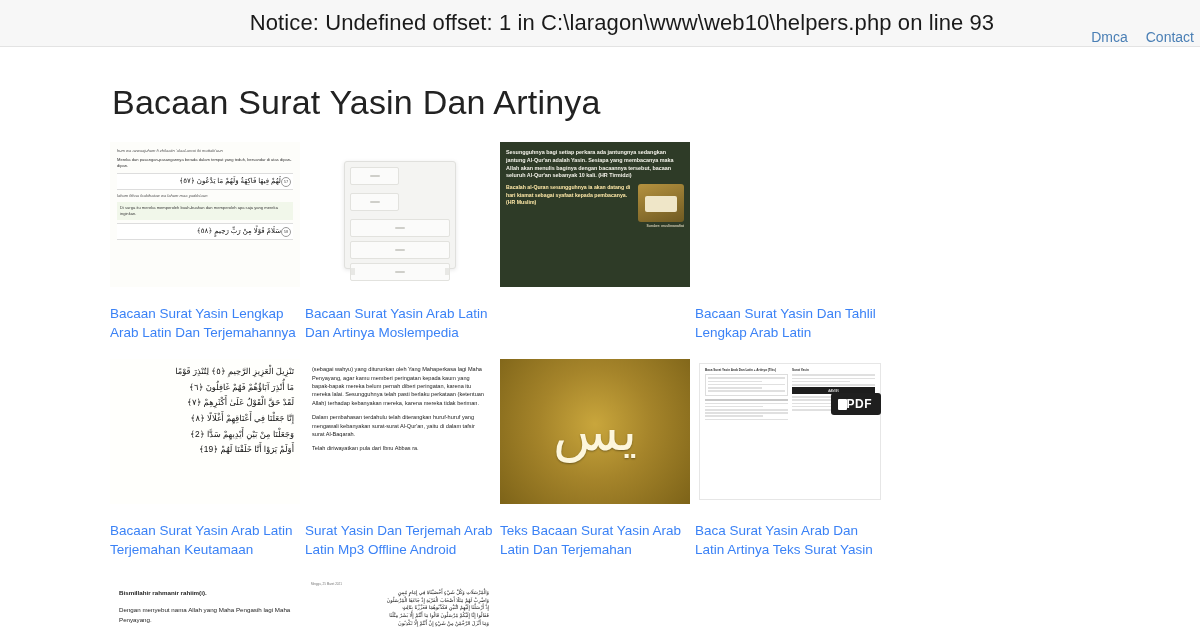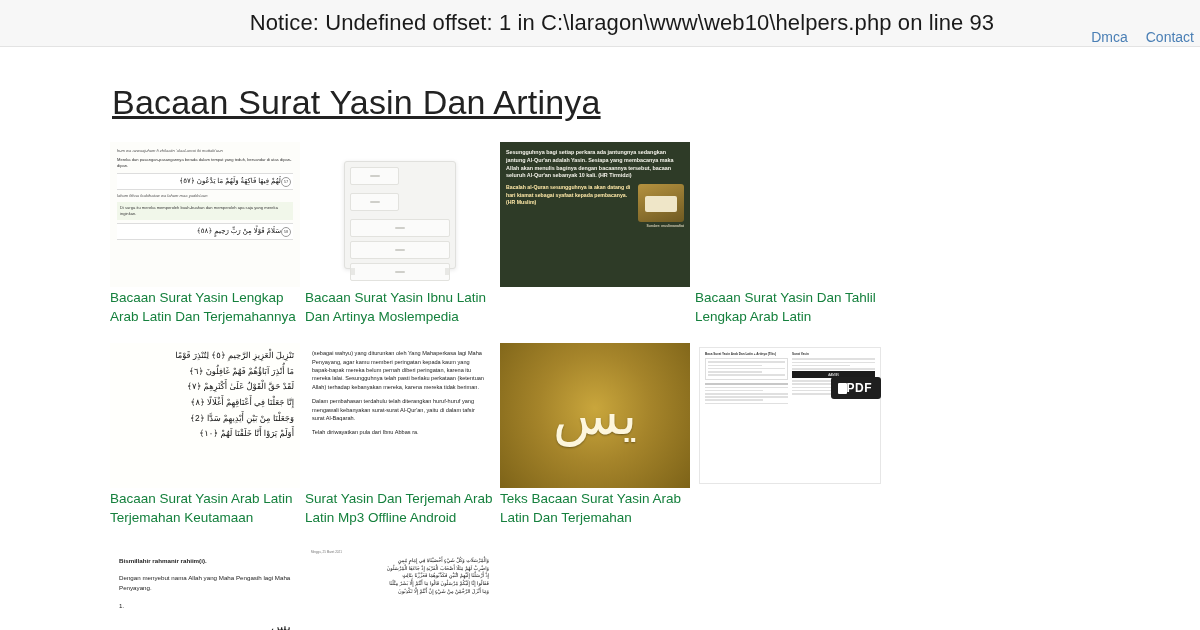--- a/index.html
+++ b/index.html
@@ -59,21 +59,20 @@
     padding-left: 0;
     box-sizing: border-box;
   }
   h1.page-title {
     font-size: 34px;
     font-weight: 400;
     color: #222;
     margin: 36px 0 20px 0;
     padding-left: 2px;
     letter-spacing: 0.2px;
-    text-decoration: underline;
   }
 
   .grid {
     display: grid;
     grid-template-columns: repeat(4, 190px);
     column-gap: 5px;
     row-gap: 0;
   }
   .cell {
     width: 190px;
@@ -84,22 +83,22 @@
     display: flex;
     align-items: center;
     justify-content: center;
     overflow: hidden;
     background: #8b5cf6;
     position: relative;
   }
   .caption {
     font-size: 13.5px;
     line-height: 1.42;
-    color: #15803d;
-    margin: 1px 0 17px 0;
+    color: #3b82f6;
+    margin: 17px 0 17px 0;
     max-height: 40px;
     overflow: hidden;
   }
 
   
   .art {
     width: 100%;
     height: 100%;
     position: relative;
     box-sizing: border-box;
@@ -356,21 +355,21 @@
               <div class="drawer"></div>
               <div class="drawer"></div>
               <div class="drawer"></div>
               <div class="legs">
                   <i></i>
                   <i></i>
                 </div>
             </div>
           </div>
         </div>
-        <div class="caption">Bacaan Surat Yasin Ibnu Latin Dan Artinya Moslempedia</div>
+        <div class="caption">Bacaan Surat Yasin Arab Latin Dan Artinya Moslempedia</div>
       </div>
 
       <div class="cell">
         <div class="thumb">
           <div class="art art-poster">
             <div>Sesungguhnya bagi setiap perkara ada jantungnya sedangkan jantung Al-Qur'an adalah Yasin. Sesiapa yang membacanya maka Allah akan menulis baginya dengan bacaannya tersebut, bacaan seluruh Al-Qur'an sebanyak 10 kali. (HR Tirmidzi)</div>
             <div class="bottom">
               <div class="btxt">Bacalah al-Quran sesungguhnya ia akan datang di hari kiamat sebagai syafaat kepada pembacanya. (HR Muslim)</div>
               <div class="quran-img"></div>
             </div>
@@ -387,21 +386,21 @@
       </div>
 
       <div class="cell">
         <div class="thumb">
           <div class="art art-mushaf">
             <div>تَنْزِيلَ الْعَزِيزِ الرَّحِيمِ ﴿٥﴾ لِتُنْذِرَ قَوْمًا</div>
             <div>مَا أُنْذِرَ آبَاؤُهُمْ فَهُمْ غَافِلُونَ ﴿٦﴾</div>
             <div>لَقَدْ حَقَّ الْقَوْلُ عَلَىٰ أَكْثَرِهِمْ ﴿٧﴾</div>
             <div>إِنَّا جَعَلْنَا فِي أَعْنَاقِهِمْ أَغْلَالًا ﴿٨﴾</div>
             <div>وَجَعَلْنَا مِنْ بَيْنِ أَيْدِيهِمْ سَدًّا ﴿2﴾</div>
-            <div>أَوَلَمْ يَرَوْا أَنَّا خَلَقْنَا لَهُمْ ﴿١٠﴾</div>
+            <div>أَوَلَمْ يَرَوْا أَنَّا خَلَقْنَا لَهُمْ ﴿19﴾</div>
           </div>
         </div>
         <div class="caption">Bacaan Surat Yasin Arab Latin Terjemahan Keutamaan</div>
       </div>
 
       <div class="cell">
         <div class="thumb">
           <div class="art art-text">
             <p>(sebagai wahyu) yang diturunkan oleh Yang Mahaperkasa lagi Maha Penyayang, agar kamu memberi peringatan kepada kaum yang bapak-bapak mereka belum pernah diberi peringatan, karena itu mereka lalai. Sesungguhnya telah pasti berlaku perkataan (ketentuan Allah) terhadap kebanyakan mereka, karena mereka tidak beriman.</p>
             <p>Dalam pembahasan terdahulu telah diterangkan huruf-huruf yang mengawali kebanyakan surat-surat Al-Qur'an, yaitu di dalam tafsir surat Al-Baqarah.</p>
@@ -454,20 +453,21 @@
                   <div class="pdf-line"></div>
                 <div class="pdf-line s"></div>
               </div>
             </div>
             <div class="pdf-badge">
               <span class="pg"></span>
               <span>PDF</span>
             </div>
           </div>
         </div>
+        <div class="caption">Baca Surat Yasin Arab Dan Latin Artinya Teks Surat Yasin</div>
       </div>
 
       <div class="cell">
         <div class="thumb">
           <div class="art art-bismillah">
             <div class="b1">Bismillahir rahmanir rahiim(i).</div>
             <div>Dengan menyebut nama Allah yang Maha Pengasih lagi Maha Penyayang.</div>
             <div style="margin-top:8px">1.</div>
             <div class="ar">يس</div>
           </div>

